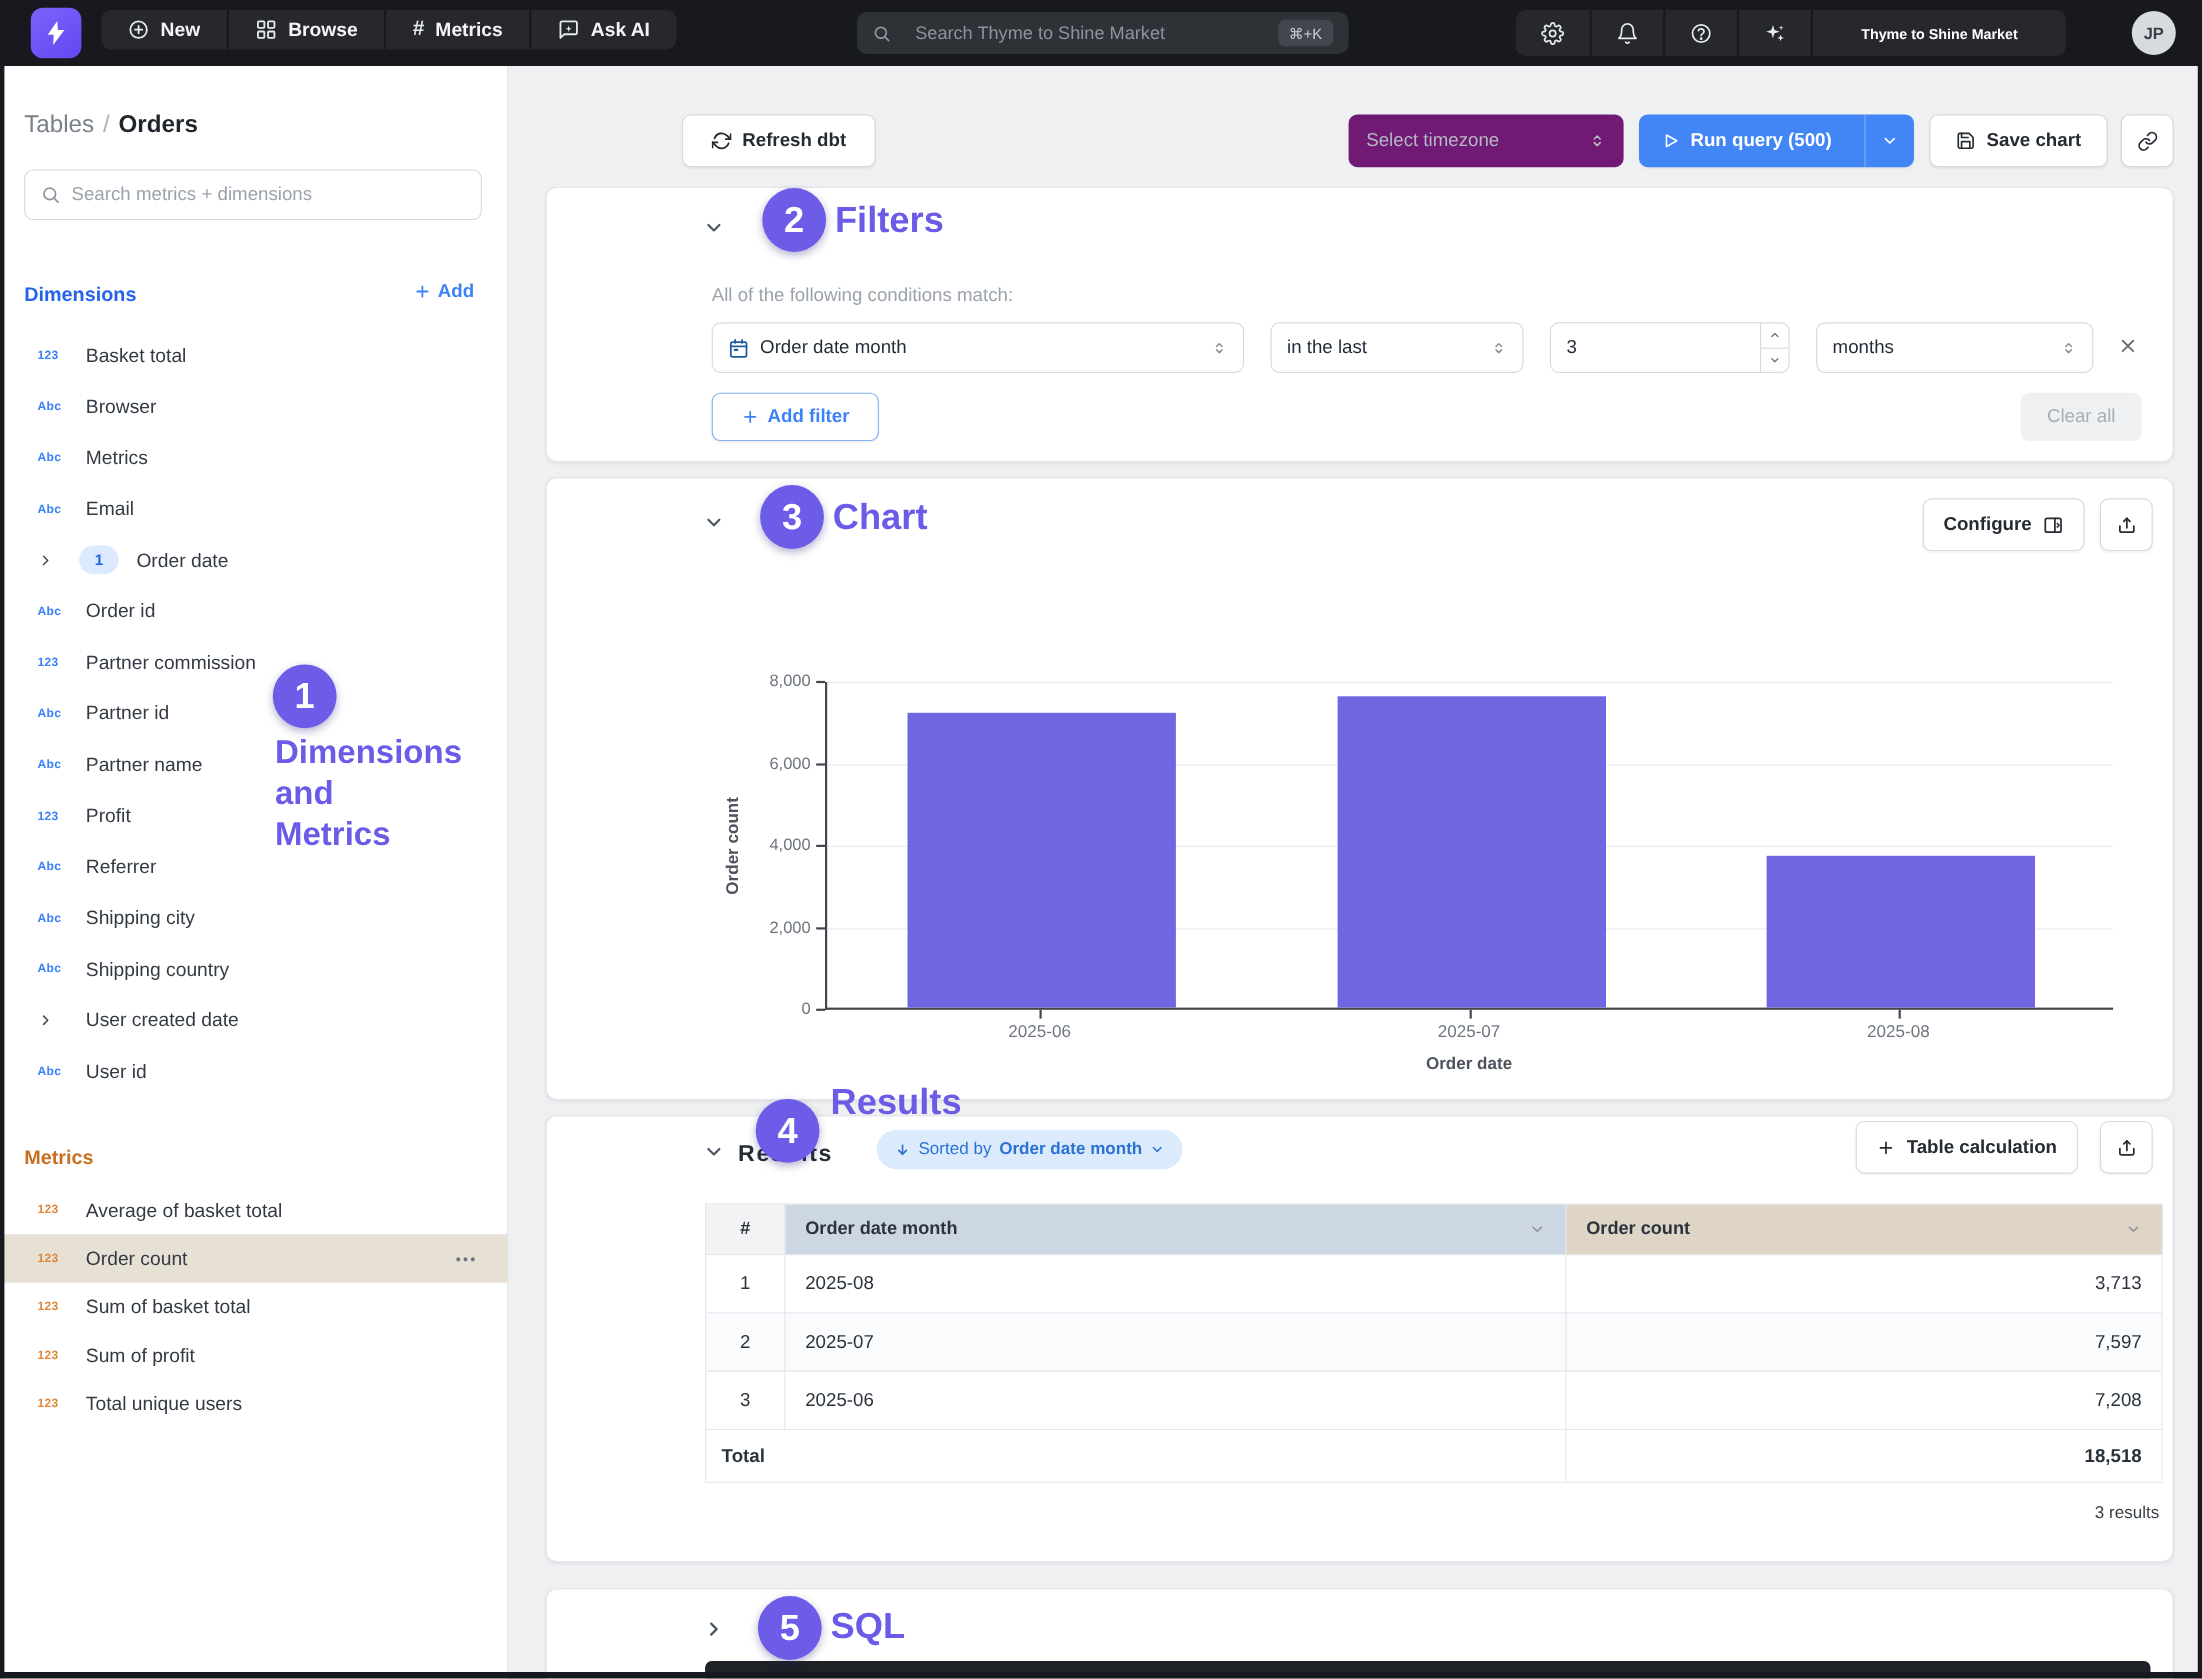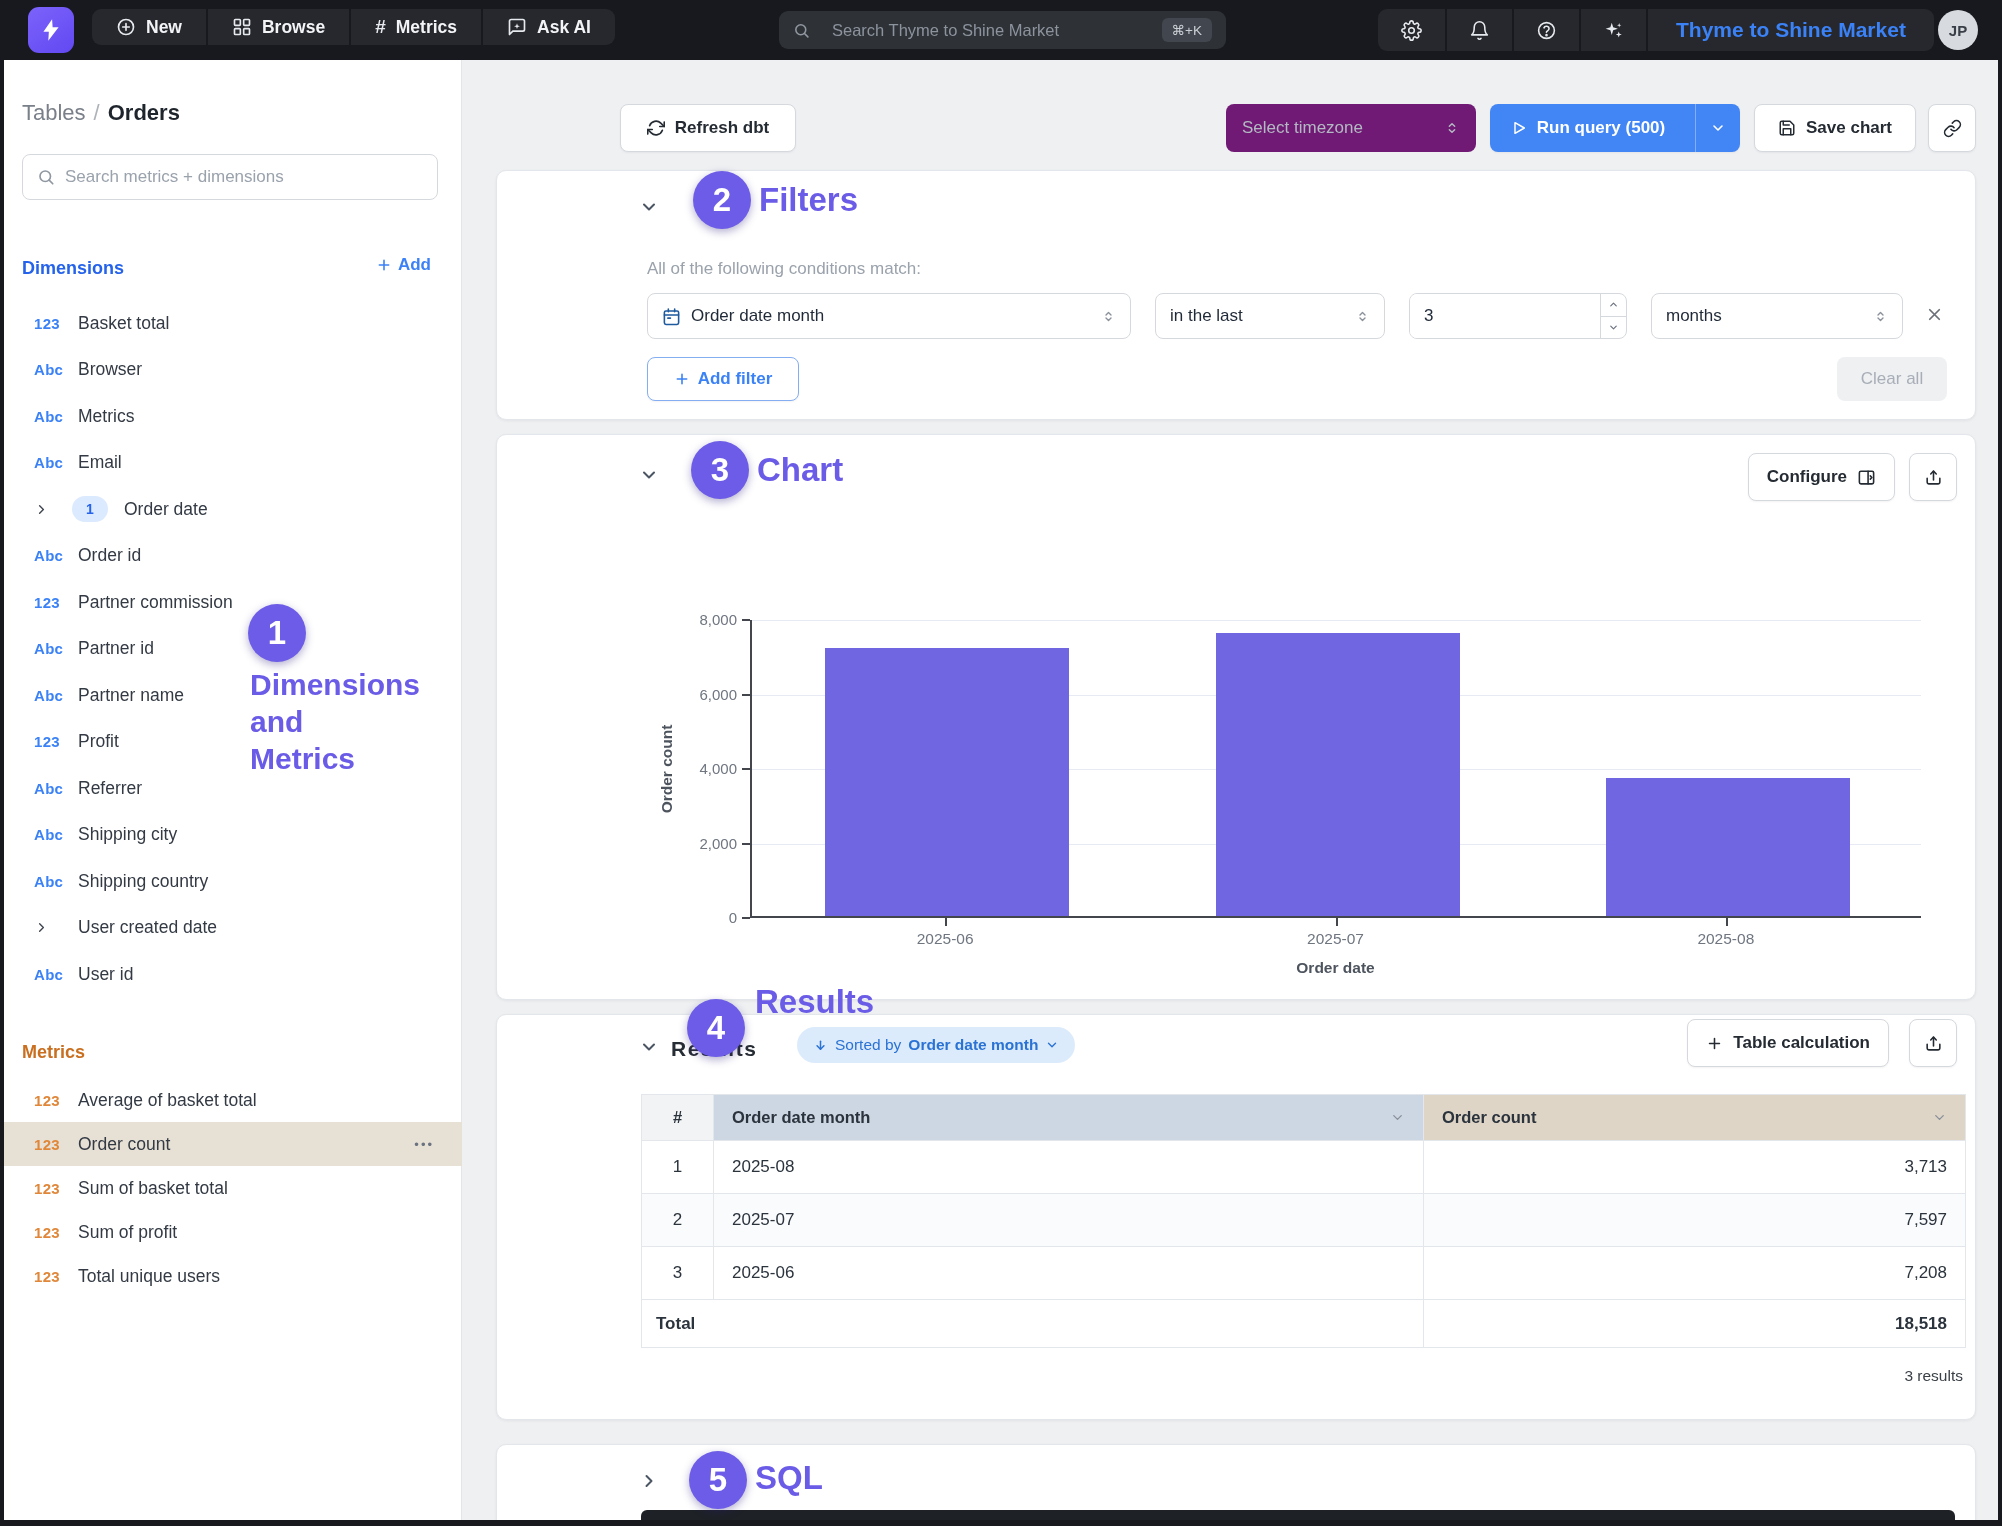--- a/index.html
+++ b/index.html
@@ -21,21 +21,21 @@
   .navitem svg, .navitem .glyph { color:#e6e9ed; }
   .glyph-hash { font-size:19px; font-weight:700; }
   .topsearch { position:absolute; left:779px; top:11px; width:447px; height:38px; background:#2e3237;
                border-radius:9px; display:flex; align-items:center; padding:0 14px; gap:22px; }
   .topsearch .ph { color:#8c939d; font-size:16.5px; flex:1; }
   .kbd { background:#42464e; color:#ccd0d6; border-radius:6px; padding:4px 10px; font-size:13.5px; }
   .rightgroup { position:absolute; left:1378px; top:9px; height:42px; display:flex; background:#26282e;
                 border-radius:9px; overflow:hidden; }
   .rg-cell { width:67px; display:flex; align-items:center; justify-content:center; color:#e6e9ed; cursor:pointer; }
   .rg-cell + .rg-cell, .rg-label { border-left:2px solid #17191e; }
-  .rg-label { display:flex; align-items:center; padding:0 28px; color:#3b82f6; font-size:21px; font-weight:700; cursor:pointer; }
+  .rg-label { display:flex; align-items:center; padding:0 44px; color:#ffffff; font-size:13px; font-weight:700; cursor:pointer; }
   .avatar { position:absolute; left:1938px; top:10px; width:40px; height:40px; border-radius:50%;
             background:#d7dade; color:#393f47; font-size:15px; font-weight:700;
             display:flex; align-items:center; justify-content:center; cursor:pointer; }
 
   
   .sidebar { position:absolute; left:0; top:60px; width:462px; height:1466px; background:#ffffff;
              border-right:1px solid #e2e5e9; z-index:10; }
   .crumb { position:absolute; left:22px; top:40px; font-size:22px; color:#7a8089; }
   .crumb b { color:#1f252d; font-weight:700; }
   .crumb .sep { color:#aeb3ba; padding:0 8px; }
@@ -46,21 +46,21 @@
   .dim-head { top:198px; color:#2563eb; }
   .met-head { top:982px; color:#c96f1f; }
   .add-btn { position:absolute; right:30px; top:195px; display:flex; align-items:center; gap:6px;
              color:#3b82f6; font-size:17px; font-weight:600; cursor:pointer; }
   .fieldlist { position:absolute; left:0; width:462px; }
   .dims { top:240px; }
   .mets { top:1018px; }
   .frow { display:flex; align-items:center; padding-left:34px; cursor:pointer; }
   .dims .frow { height:46.5px; }
   .mets .frow { height:44px; }
-  .ficon { width:34px; font-size:15px; font-weight:700; letter-spacing:.3px; }
+  .ficon { width:34px; font-size:11px; font-weight:700; letter-spacing:.3px; }
   .ficon.blue { color:#3b82f6; }
   .ficon.orange { color:#e0873a; }
   .fchev { width:34px; color:#3f4550; display:flex; }
   .flabel { font-size:17.5px; color:#333a44; margin-left:10px; }
   .fbadge { margin-left:4px; margin-right:6px; min-width:36px; height:26px; border-radius:13px; background:#dbeafe;
             color:#2563eb; font-size:14px; font-weight:700; display:flex; align-items:center; justify-content:center; }
   .frow.selected { background:#e7e0d5; }
   .moredots { margin-left:auto; margin-right:28px; color:#6b7280; font-size:20px; letter-spacing:2px; }
 
   

